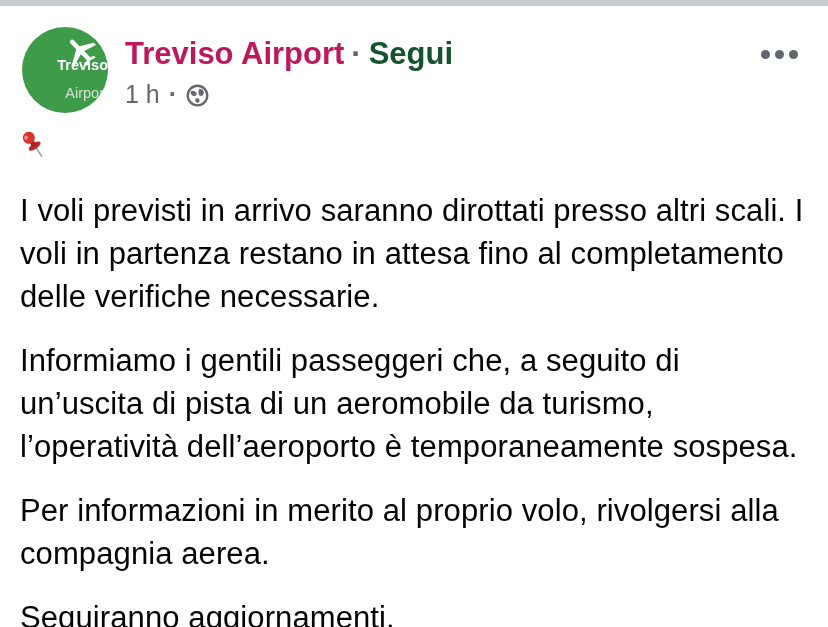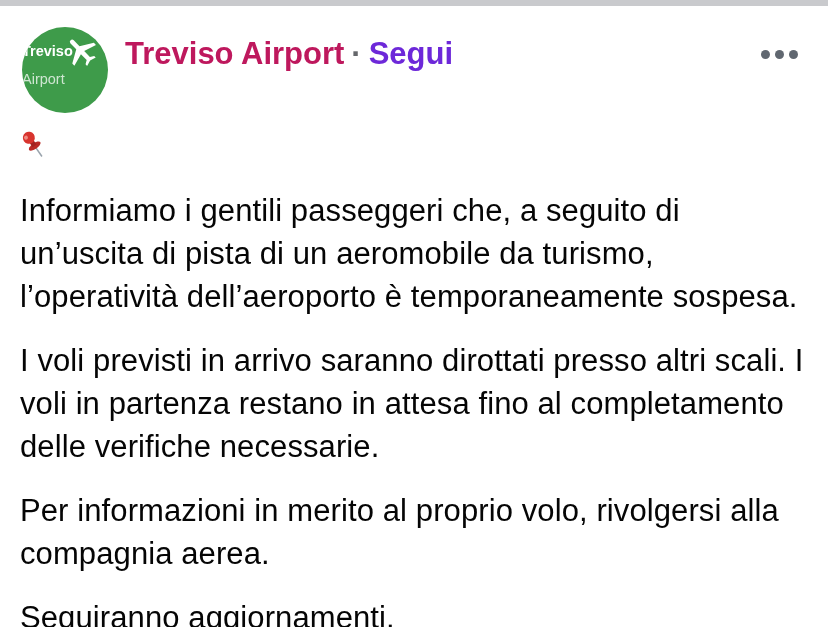--- a/index.html
+++ b/index.html
@@ -45,22 +45,22 @@
     top: 6px;
     right: 9px;
     width: 36px;
     height: 36px;
     transform: rotate(-44deg);
   }
   .avatar-label {
     position: absolute;
     left: 0;
     right: 0;
-    bottom: 25px;
-    text-align: left;
+    bottom: 11px;
+    text-align: right;
     line-height: 1.1;
   }
   .avatar-line1 {
     color: #ffffff;
     font-weight: 700;
     font-size: 14.5px;
   }
   .avatar-line2 {
     color: rgba(255,255,255,0.75);
     font-weight: 400;
@@ -80,21 +80,21 @@
     color: #be185d;
     font-weight: 700;
     cursor: pointer;
   }
   .name-sep {
     color: #65676b;
     font-weight: 700;
     margin: 0 7px;
   }
   .follow-link {
-    color: #6d28d9;
+    color: #14532d;
     font-weight: 700;
     cursor: pointer;
   }
   .meta-row {
     margin-top: 8px;
     font-size: 25px;
     color: #65676b;
     display: flex;
     align-items: center;
   }
@@ -153,20 +153,30 @@
         </svg>
         <div class="avatar-label">
           <div class="avatar-line1">Treviso</div>
           <div class="avatar-line2">Airport</div>
         </div>
       </div>
 
       <div class="header-text">
         <div class="name-row">
           <span class="page-name">Treviso Airport</span><span class="name-sep">·</span><span class="follow-link">Segui</span>
+        </div>
+        <div class="meta-row">
+          <span>1 h</span>
+          <span class="meta-sep">·</span>
+          <svg class="globe" viewBox="0 0 20 20">
+            <circle cx="10" cy="10" r="8.5" fill="#ffffff" stroke="#65676b" stroke-width="2"></circle>
+            <path fill="#65676b" d="M4.2 6.3c1.3-.8 2.9-.5 3.9.4l1.3 1.1-.7 2.4-2.6.3-2-1.7z"></path>
+            <path fill="#65676b" d="M11.6 3.9l3 1.3 1.1 2.5-1.6 2.8-2.5-.4-.9-2.8z"></path>
+            <path fill="#65676b" d="M8.3 12.4l2.9.3.7 2.1-1.7 1.9-2.1-1.6z"></path>
+          </svg>
         </div>
       </div>
 
       <div class="more-button">
         <span class="dot"></span>
         <span class="dot"></span>
         <span class="dot"></span>
       </div>
     </div>
 
@@ -175,20 +185,20 @@
         <svg class="pin-icon" viewBox="0 0 36 36">
           <g transform="rotate(-35 18 20)">
             <line x1="17" y1="22" x2="17" y2="34.5" stroke="#9aa4ad" stroke-width="1.8"></line>
             <ellipse cx="17" cy="19.8" rx="8" ry="3.4" fill="#b92a26"></ellipse>
             <rect x="14.2" y="11.5" width="5.6" height="8" fill="#a32321"></rect>
             <circle cx="17" cy="8" r="7" fill="#d8342e"></circle>
             <circle cx="14.4" cy="5.9" r="2.3" fill="#f09087" opacity="0.95"></circle>
           </g>
         </svg>
       </p>
+      <p>I voli previsti in arrivo saranno dirottati presso altri scali. I voli in partenza restano in attesa fino al completamento delle verifiche necessarie.</p>
       <p>Informiamo i gentili passeggeri che, a seguito di un’uscita di pista di un aeromobile da turismo, l’operatività dell’aeroporto è temporaneamente sospesa.</p>
-      <p>I voli previsti in arrivo saranno dirottati presso altri scali. I voli in partenza restano in attesa fino al completamento delle verifiche necessarie.</p>
       <p>Per informazioni in merito al proprio volo, rivolgersi alla compagnia aerea.</p>
       <p>Seguiranno aggiornamenti.</p>
     </div>
 
   </div>
 </div>
 
 </body></html>

